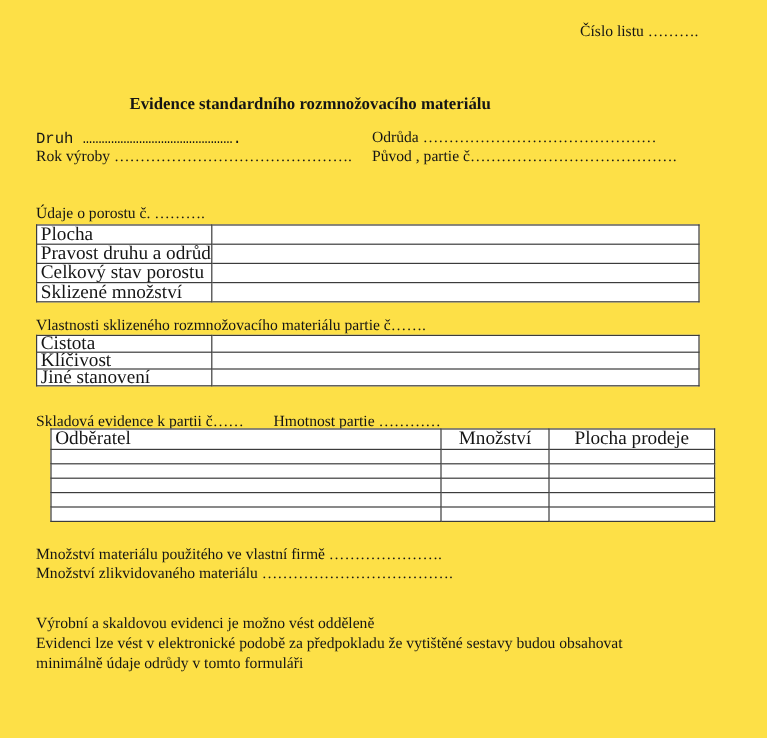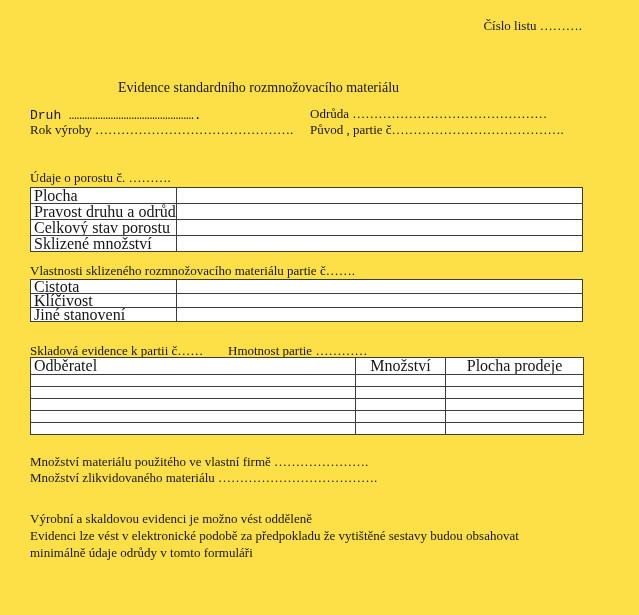--- a/index.html
+++ b/index.html
@@ -9,21 +9,21 @@
     margin:0 auto;
     background:#fde047;
     color:#151515;
     font-family:"Liberation Serif","DejaVu Serif",serif;
     font-size:13px;
     line-height:16px;
     overflow:hidden;
     box-sizing:border-box;
   }
   .abs{position:absolute;white-space:nowrap;}
-  .title{font-weight:normal;font-size:14px;text-align:center;left:0;width:517px;}
+  .title{font-weight:bold;font-size:14px;text-align:center;left:0;width:517px;}
   .sheet-no{top:18px;right:57px;}
   .field-left{left:30px;}
   .field-right{left:310px;}
   table.form{
     border-collapse:collapse;
     table-layout:fixed;
     position:absolute;
     background:#fff;
   }
   table.form td, table.form th{
@@ -103,21 +103,21 @@
       <tr>
         <td>Jiné stanovení</td>
         <td></td>
       </tr>
     </tbody>
   </table>
 
   <div class="abs" style="top:343px;left:30px;">Skladová evidence k partii č……</div>
   <div class="abs" style="top:343px;left:228px;">Hmotnost partie …………</div>
 
-  <table class="form t3col" style="top:357px;left:30px;width:553px;">
+  <table class="form t3col" style="top:357px;left:42px;width:553px;">
     <colgroup>
         <col style="width:325px;">
         <col style="width:90px;">
         <col style="width:138px;">
       </colgroup>
     <thead>
       <tr>
         <th>Odběratel</th>
         <th class="center">Množství</th>
         <th class="center">Plocha prodeje</th>

